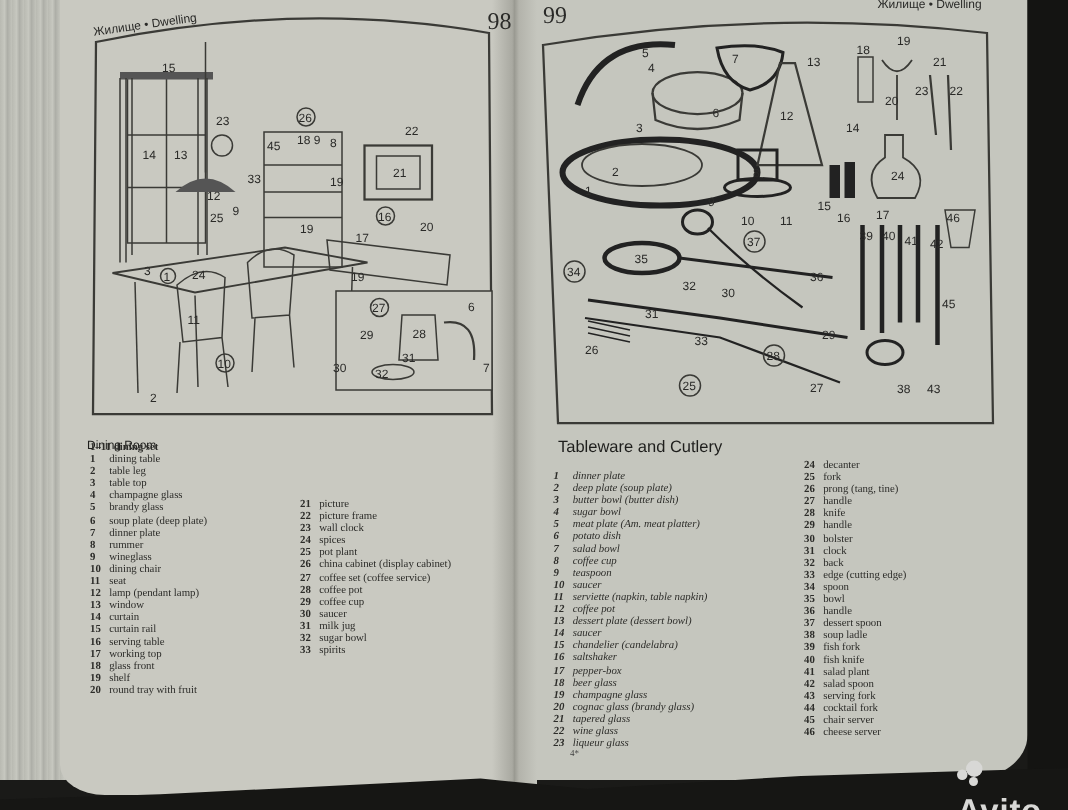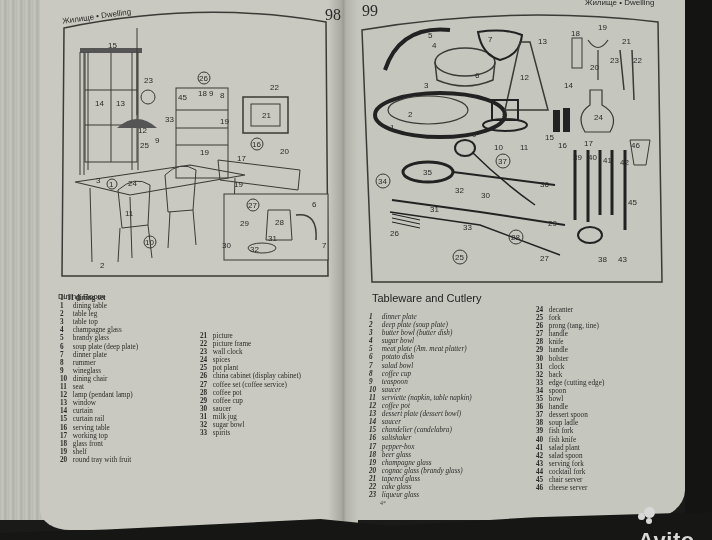--- a/index.html
+++ b/index.html
@@ -273,21 +273,21 @@
     <li><span class="num">12</span> <span>coffee pot</span></li>
     <li><span class="num">13</span> <span>dessert plate (dessert bowl)</span></li>
     <li><span class="num">14</span> <span>saucer</span></li>
     <li><span class="num">15</span> <span>chandelier (candelabra)</span></li>
     <li><span class="num">16</span> <span>saltshaker</span></li>
     <li><span class="num">17</span> <span>pepper-box</span></li>
     <li><span class="num">18</span> <span>beer glass</span></li>
     <li><span class="num">19</span> <span>champagne glass</span></li>
     <li><span class="num">20</span> <span>cognac glass (brandy glass)</span></li>
     <li><span class="num">21</span> <span>tapered glass</span></li>
-    <li><span class="num">22</span> <span>cake glass</span></li>
+    <li><span class="num">22</span> <span>wine glass</span></li>
     <li><span class="num">23</span> <span>liqueur glass</span></li>
   </ul>
   <div class="foot-mark" style="left:380px;top:500px;">4*</div>
 
   <ul class="legend" style="left:536px;top:306px;">
     <li><span class="num">24</span> <span>decanter</span></li>
     <li><span class="num">25</span> <span>fork</span></li>
     <li><span class="num">26</span> <span>prong (tang, tine)</span></li>
     <li><span class="num">27</span> <span>handle</span></li>
     <li><span class="num">28</span> <span>knife</span></li>

